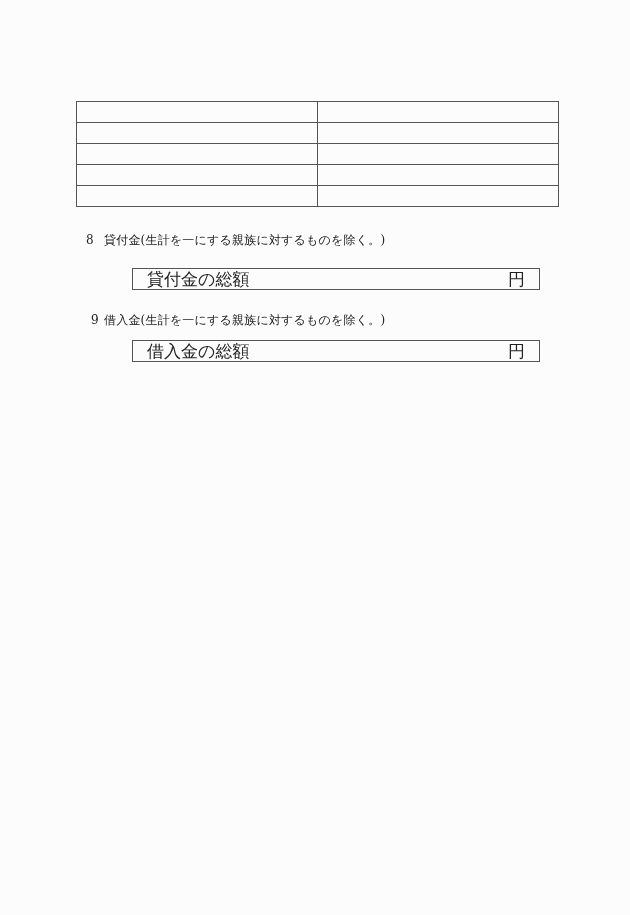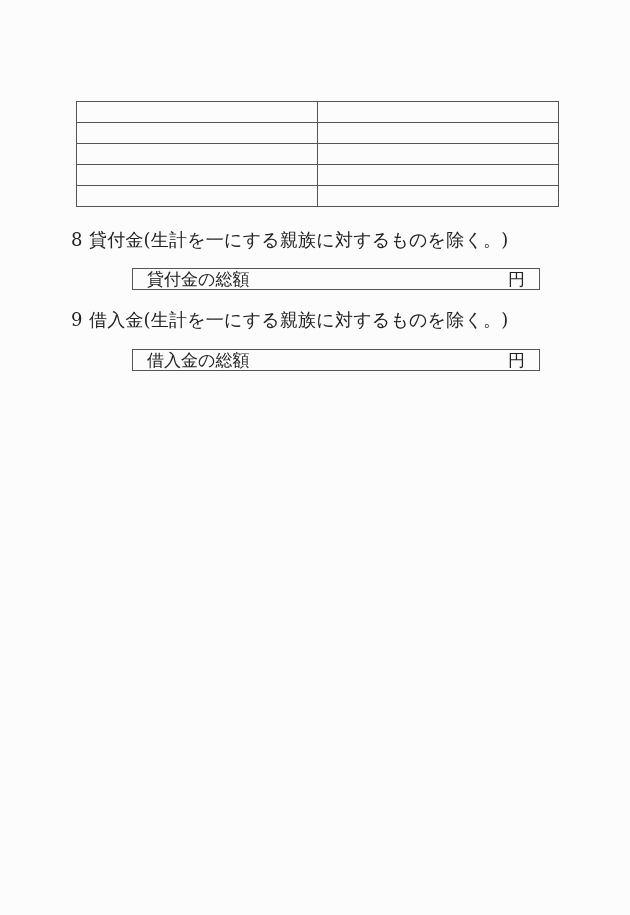--- a/index.html
+++ b/index.html
@@ -27,22 +27,22 @@
       border: 1px solid #555;
       height: 20px;
       padding: 0;
       font-size: 12px;
     }
     .grid-table td.c0 { width: 240px; }
     .grid-table td.c1 { width: 240px; }
 
     .section-heading {
       position: absolute;
-      left: 71px;
-      font-size: 18px;
+      left: 86px;
+      font-size: 12px;
       line-height: 16px;
       white-space: nowrap;
       letter-spacing: 0.2px;
     }
     .section-heading .num {
       display: inline-block;
       width: 18px;
     }
     .amount-box {
       position: absolute;
@@ -94,19 +94,19 @@
 </table>
 
 <div class="section-heading" style="top:232px;">
   <span class="num">8</span><span>貸付金(生計を一にする親族に対するものを除く。)</span>
 </div>
 <div class="amount-box" style="top:268px;">
   <span class="label">貸付金の総額</span>
   <span class="unit">円</span>
 </div>
 
-<div class="section-heading" style="top:312px;">
+<div class="section-heading" style="top:312px;text-align:center;">
   <span class="num">9</span><span>借入金(生計を一にする親族に対するものを除く。)</span>
 </div>
-<div class="amount-box" style="top:349px;">
+<div class="amount-box" style="top:340px;">
   <span class="label">借入金の総額</span>
   <span class="unit">円</span>
 </div>
 
 </body></html>

